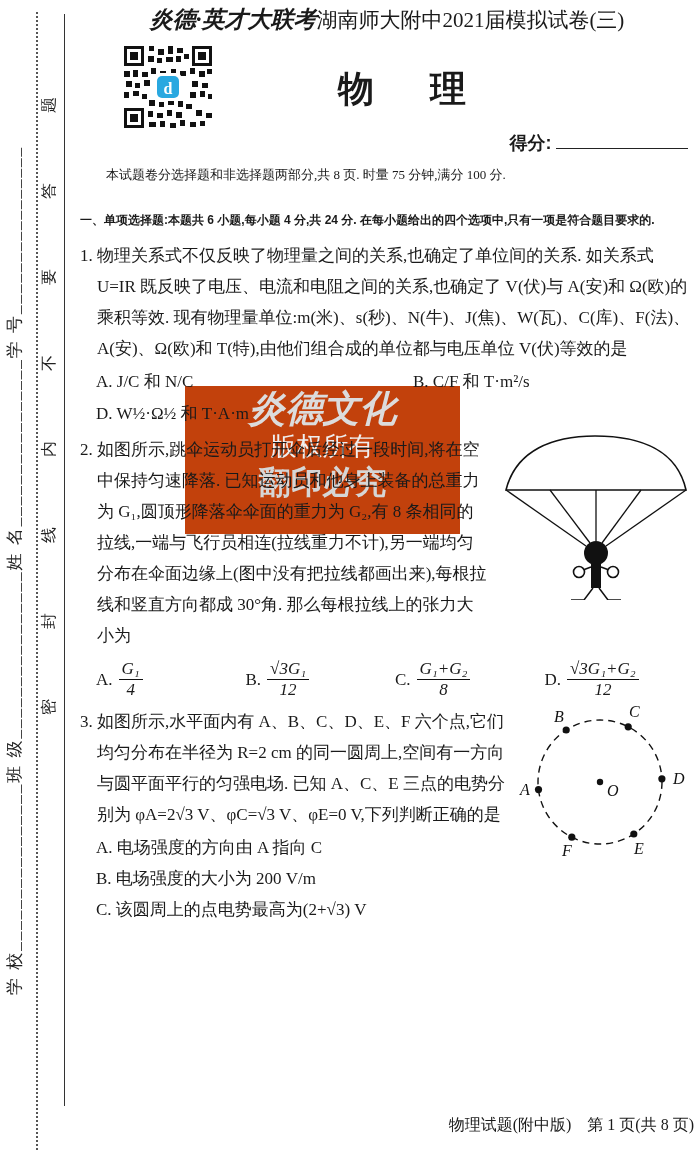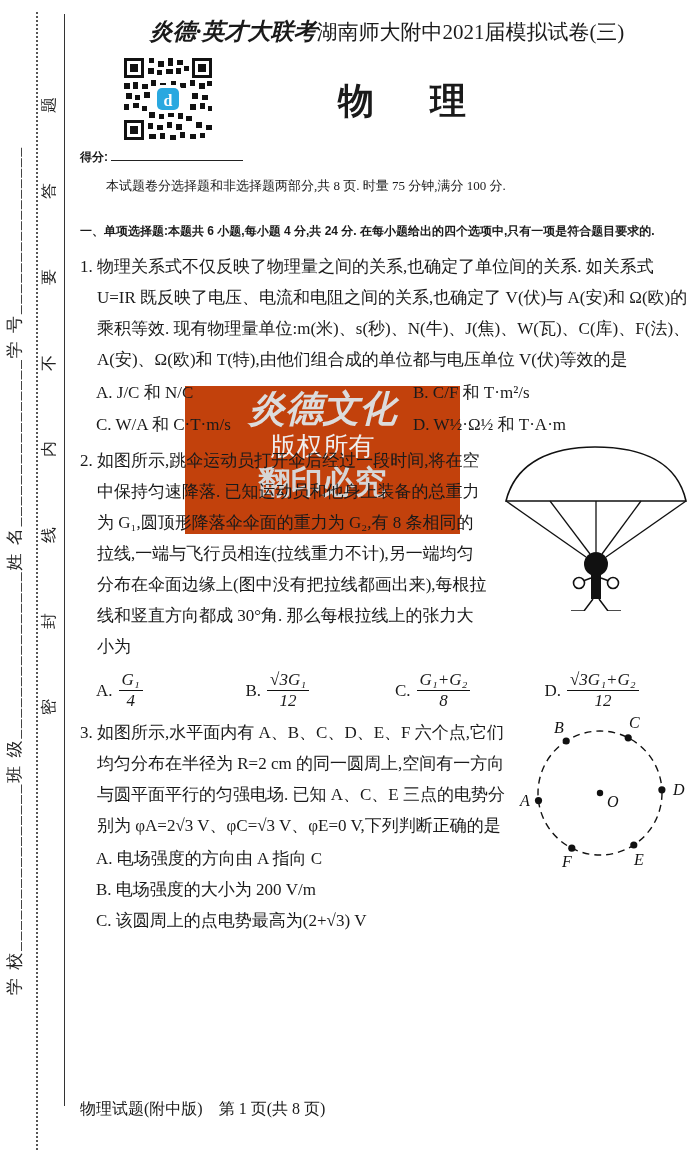--- a/index.html
+++ b/index.html
@@ -12,44 +12,44 @@
       transform:rotate(-90deg);font-size:17px;letter-spacing:2px;white-space:nowrap;color:#222;}
   .margin-seal{position:absolute;left:-150px;top:504px;width:400px;height:22px;
       transform:rotate(-90deg);font-size:16px;letter-spacing:33px;white-space:nowrap;color:#222;}
   
   .watermark{position:absolute;left:185px;top:386px;width:275px;height:148px;background:#c2410c;
       z-index:0;text-align:center;pointer-events:none;font-family:"Liberation Serif",serif;}
   .wm1{font-size:37px;font-weight:bold;font-style:italic;color:#dcdcdc;line-height:46px;}
   .wm2{font-size:26px;color:#efefef;line-height:30px;}
   .wm3{font-size:32px;font-weight:bold;color:#d6d6d6;line-height:40px;}
   
-  .content{position:absolute;left:80px;top:12px;width:614px;z-index:1;}
+  .content{position:absolute;left:80px;top:0;width:614px;z-index:1;}
   .exam-title{text-align:center;font-size:21px;white-space:nowrap;margin-top:4px;}
   .brand{font-weight:bold;font-style:italic;font-size:23px;}
   .qr{position:absolute;left:42px;top:44px;width:92px;height:86px;}
   .subject{ text-align:center;font-size:36px;font-weight:bold;letter-spacing:10px;
       margin:30px 0 16px 40px;font-family:"Liberation Sans","DejaVu Sans",sans-serif;}
-  .score-row{text-align:left;margin:0 6px 4px 0;font-size:12px;}
+  .score-row{text-align:right;margin:0 6px 4px 0;font-size:18px;}
   .score-label{font-weight:bold;font-family:"Liberation Sans",sans-serif;}
   .score-line{display:inline-block;width:132px;border-bottom:1.5px solid #222;height:18px;}
   .intro{font-size:13px;line-height:31px;text-indent:2em;margin:4px 0 14px 0;}
   .sec-head{font-size:12px;line-height:32px;font-weight:bold;
       font-family:"Liberation Sans","DejaVu Sans",sans-serif;margin:10px 0 4px 0;}
   .qpara{font-size:17px;line-height:31px;margin:4px 0 2px 0;padding-left:17px;text-indent:-17px;}
   .opt-row{display:flex;margin-left:16px;font-size:17px;line-height:32px;gap:18px;}
   .opt{flex:0 0 50%;}
   .fopt-row{display:flex;margin:8px 0 6px 16px;font-size:17px;align-items:center;}
   .fopt{flex:1 1 25%;display:flex;align-items:center;}
   .frac{display:inline-block;text-align:center;vertical-align:middle;margin-left:6px;
         font-style:italic;line-height:20px;}
   .frac .num{display:block;border-bottom:1.2px solid #111;padding:0 3px;}
   .frac .den{display:block;}
   .list-opt{font-size:17px;line-height:31px;margin-left:16px;}
   .fig{float:right;margin:-4px 0 4px 10px;}
-  .footer{position:absolute;left:80px;width:614px;bottom:44px;text-align:left;font-size:16px;}
+  .footer{position:absolute;left:80px;width:614px;bottom:28px;text-align:right;font-size:16px;}
   svg text{font-family:"Liberation Serif","DejaVu Serif",serif;}
 </style>
 </head>
 <body>
 
 <div class="page">
 
   <div class="dotted-line"></div>
   <div class="solid-line"></div>
   <div class="margin-fields">学 校________________班 级________________姓 名________________学 号________________</div>
@@ -148,21 +148,20 @@
     <p class="intro">本试题卷分选择题和非选择题两部分,共 8 页. 时量 75 分钟,满分 100 分.</p>
 
     <div class="sec-head">一、单项选择题:本题共 6 小题,每小题 4 分,共 24 分. 在每小题给出的四个选项中,只有一项是符合题目要求的.</div>
 
     <p class="qpara">1. 物理关系式不仅反映了物理量之间的关系,也确定了单位间的关系. 如关系式 U=IR 既反映了电压、电流和电阻之间的关系,也确定了 V(伏)与 A(安)和 Ω(欧)的乘积等效. 现有物理量单位:m(米)、s(秒)、N(牛)、J(焦)、W(瓦)、C(库)、F(法)、A(安)、Ω(欧)和 T(特),由他们组合成的单位都与电压单位 V(伏)等效的是</p>
     <div class="opt-row">
       <div class="opt"><span>A.</span> <span>J/C 和 N/C</span></div>
       <div class="opt"><span>B.</span> <span>C/F 和 T·m²/s</span></div>
     </div>
     <div class="opt-row">
-      <div class="opt"><span>C.</span> <span>W/A 和 C·T·m/s</span></div>
       <div class="opt"><span>D.</span> <span>W½·Ω½ 和 T·A·m</span></div>
     </div>
 
     <p class="qpara">
       <svg class="fig" width="196" height="170" viewBox="0 0 196 170">
         <path d="M8,60 C18,20 55,6 97,6 C142,6 179,20 188,60 Z" fill="none" stroke="#111" stroke-width="1.6"></path>
         <g stroke="#111" stroke-width="1.3">
           <line x1="8" y1="60" x2="88" y2="116"></line>
           <line x1="52" y1="60" x2="92" y2="113"></line>
           <line x1="98" y1="60" x2="98" y2="111"></line>

